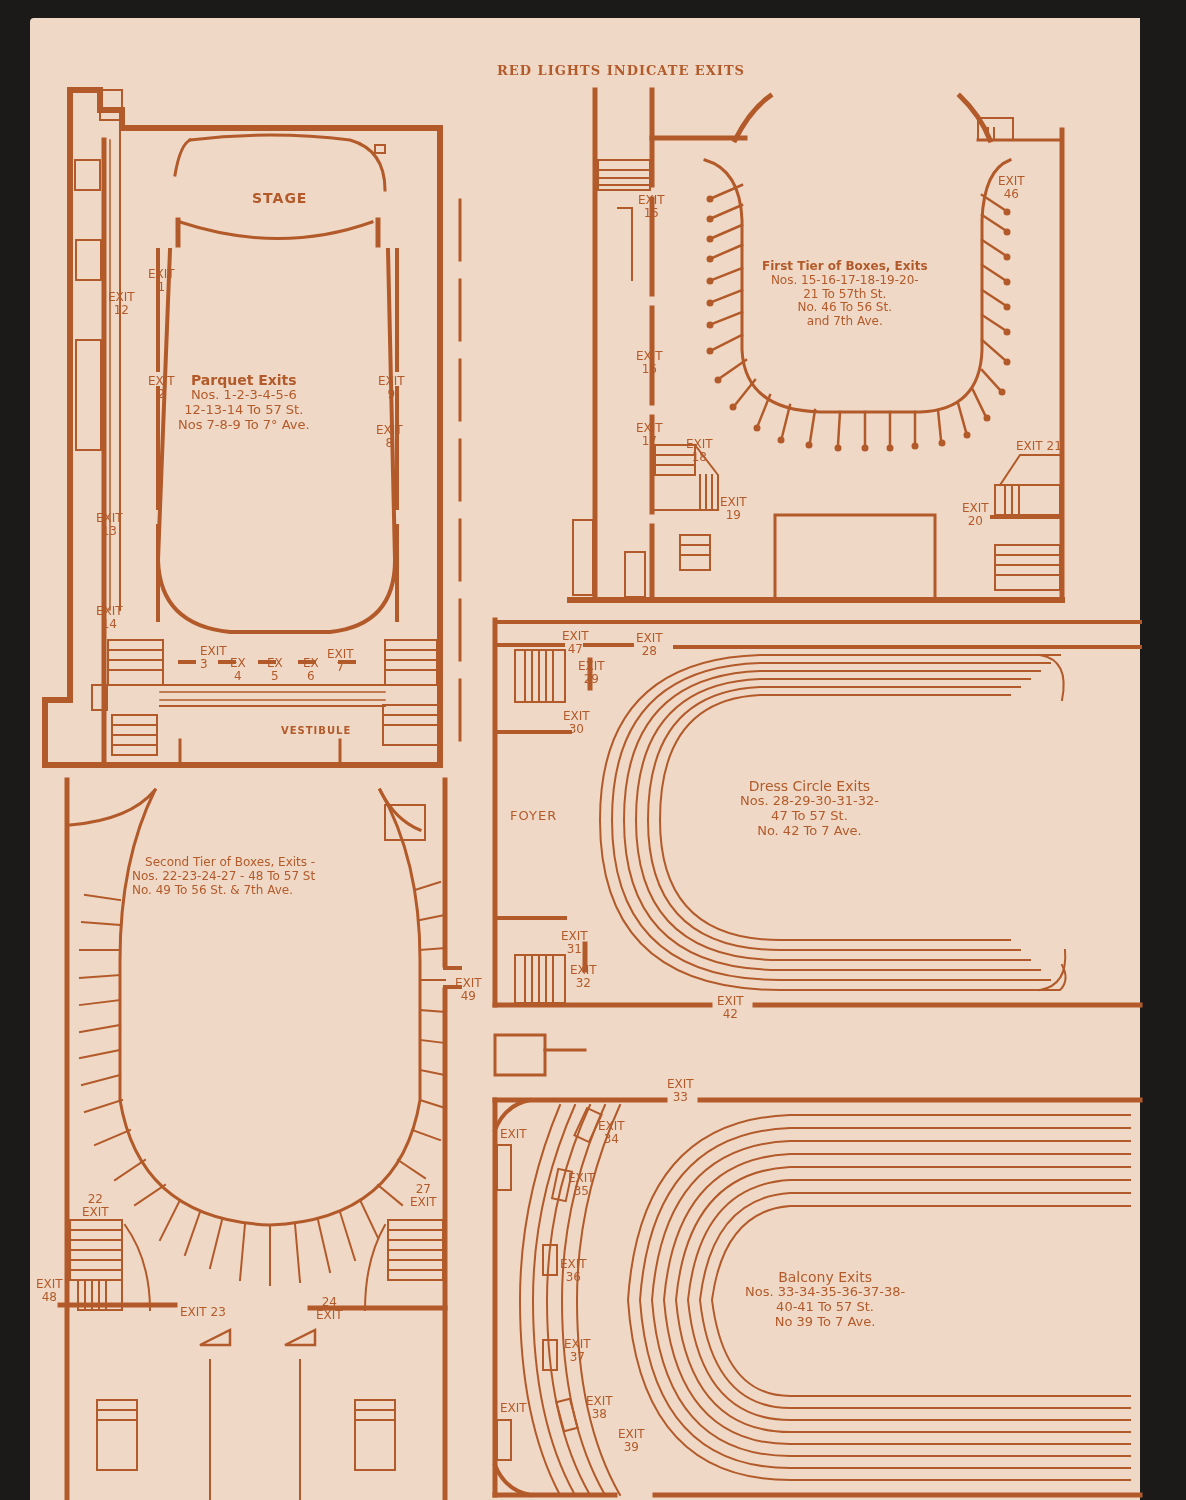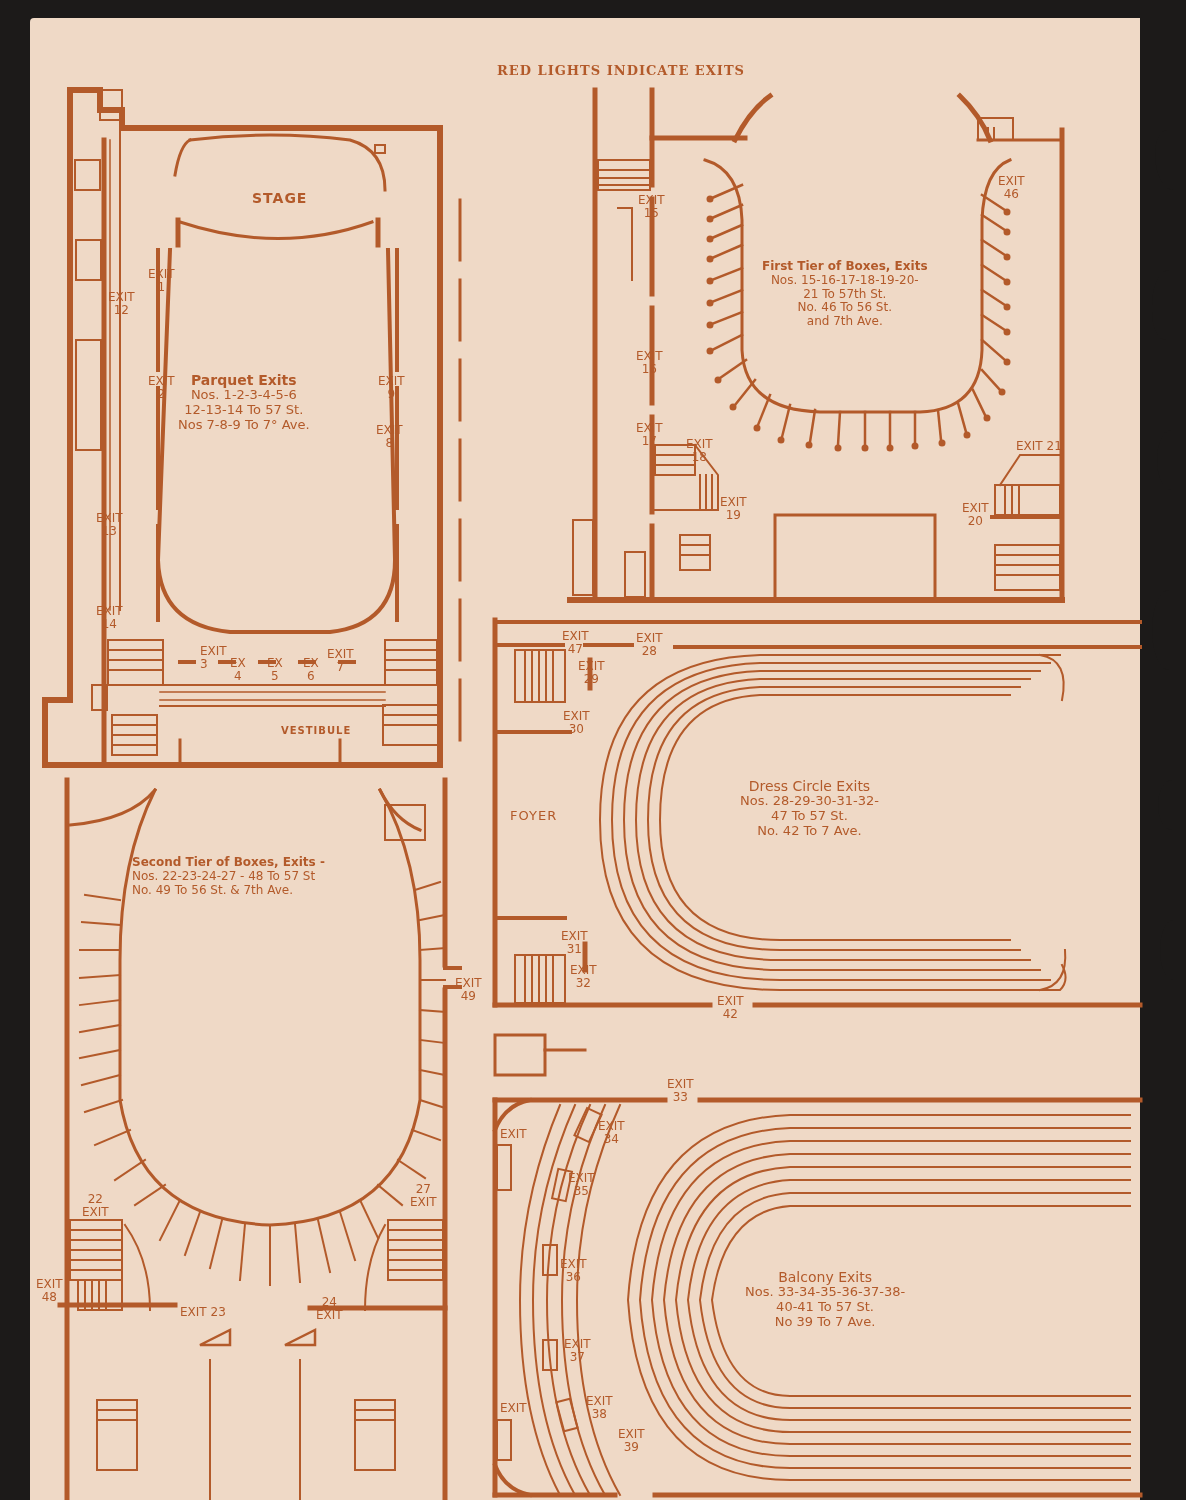--- a/index.html
+++ b/index.html
@@ -452,21 +452,21 @@
     <div>EXIT</div>
     <div>20</div>
   </div>
 <div class="txt ex" style="left:1016px;top:440px;"><span>EXIT</span> <span>21</span></div>
 <div class="txt ex" style="left:998px;top:175px;">
     <div>EXIT</div>
     <div>46</div>
   </div>
 
 <div class="txt cap" style="left:132px;top:856px;text-align:left;font-size:12px;">
-  <div class="h" style="font-size:12px;font-weight:bold;">Second Tier of Boxes, Exits -</div>
+  <div class="h" style="font-size:12px;font-weight:normal;text-align:right;">Second Tier of Boxes, Exits -</div>
   <div style="">Nos. 22-23-24-27 - 48 To 57 St</div>
   <div>No. 49 To 56 St. &amp; 7th Ave.</div>
 </div>
 <div class="txt ex" style="left:82px;top:1193px;">
     <div>22</div>
     <div>EXIT</div>
   </div>
 <div class="txt ex" style="left:180px;top:1306px;"><span>EXIT</span> <span>23</span></div>
 <div class="txt ex" style="left:316px;top:1296px;">
     <div>24</div>

